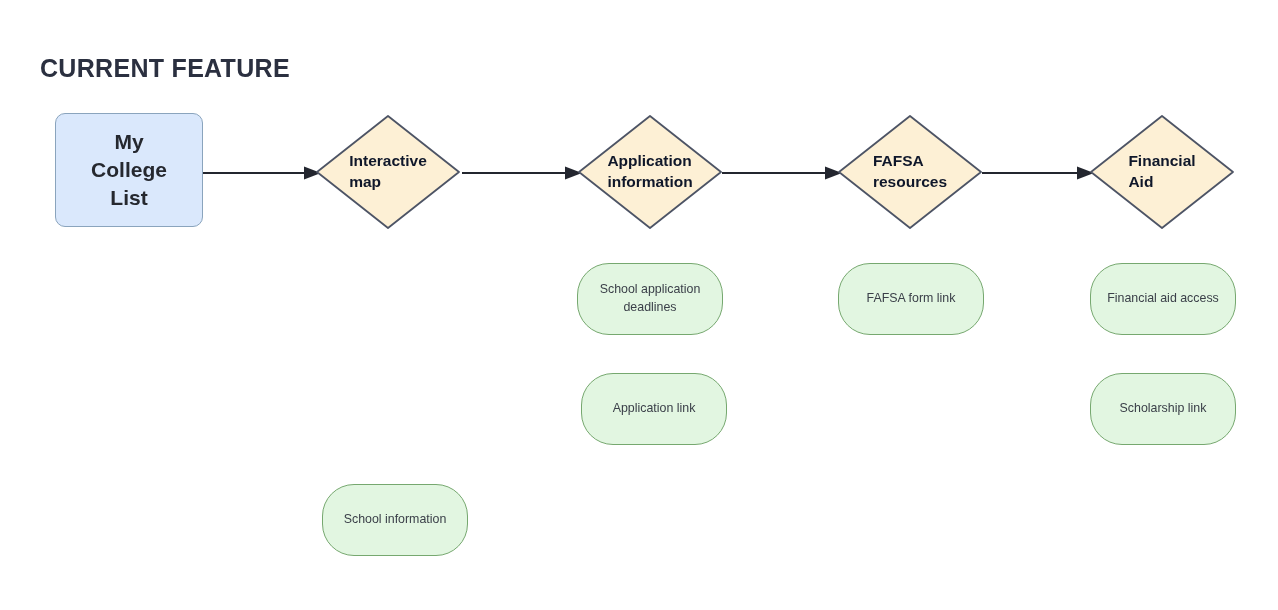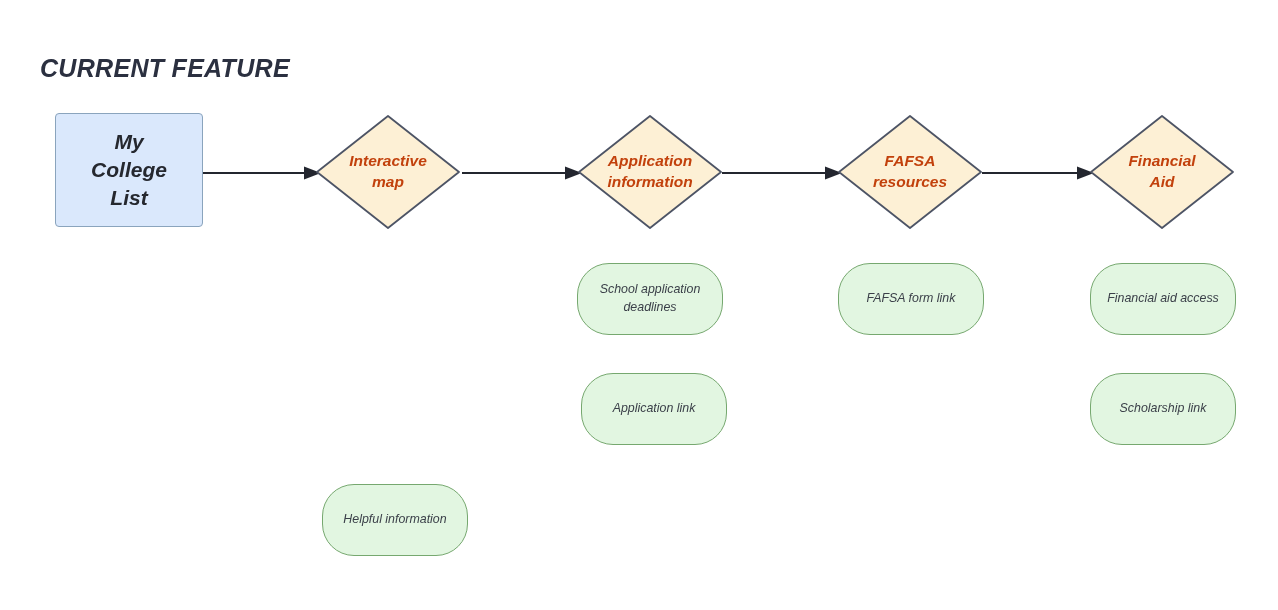--- a/index.html
+++ b/index.html
@@ -2,64 +2,64 @@
 <html><head>
 <meta charset="utf-8">
 <style>
   html,body{margin:0;padding:0;}
   body{
     width:1278px;height:610px;
     background:#ffffff;
     font-family:"Liberation Sans", sans-serif;
     overflow:hidden;
   }
-  #canvas{position:relative;width:1278px;height:610px;font-style:italic;}
+  #canvas{position:relative;width:1278px;height:610px;}
 
   .title{
     position:absolute;
     left:40px; top:54px;
     font-size:25px;
     font-weight:bold;
     letter-spacing:0.3px;
     color:#2b3040;
     white-space:nowrap;
   }
 
   
   .start-node{
     position:absolute;
     left:55px; top:113px;
     width:148px; height:114px;
     background:#dae8fc;
     border:1.4px solid #8aa4bd;
-    border-radius:4px;
+    border-radius:10px;
     box-sizing:border-box;
     display:flex;align-items:center;justify-content:center;
     text-align:center;
     font-size:21px;font-weight:bold;
     line-height:1.32;
     color:#25282f;
   }
 
   
   .diamond-wrap{
     position:absolute;
     width:148px;height:118px;
     top:113px;
   }
   .diamond-wrap svg{position:absolute;left:0;top:0;}
   .diamond-label{
     position:absolute;
     left:-16px; top:0;
     width:180px;height:118px;
     display:flex;align-items:center;justify-content:center;
-    text-align:center;
+    text-align:left;
     font-size:15.5px;font-weight:bold;
     line-height:1.35;
-    color:#c2410c;
+    color:#0f172a;
     pointer-events:none;
   }
 
   
   .arrow{position:absolute;top:165px;height:16px;}
   .arrow svg{display:block;}
 
   
   .pill{
     position:absolute;
@@ -131,21 +131,21 @@
     <div class="diamond-label">FAFSA<br>resources</div>
   </div>
 
   <div class="diamond-wrap" style="left:1088px;">
     <svg width="148" height="118" viewBox="0 0 148 118">
       <polygon points="74,3 145,59 74,115 3,59" fill="#fdf0d5" stroke="#4d5465" stroke-width="1.8" stroke-linejoin="round"></polygon>
     </svg>
     <div class="diamond-label">Financial<br>Aid</div>
   </div>
 
-  <div class="pill" style="left:322px;top:484px;">Helpful information</div>
+  <div class="pill" style="left:322px;top:484px;">School information</div>
 
   <div class="pill" style="left:577px;top:263px;">School application<br>deadlines</div>
   <div class="pill" style="left:581px;top:373px;">Application link</div>
 
   <div class="pill" style="left:838px;top:263px;">FAFSA form link</div>
 
   <div class="pill" style="left:1090px;top:263px;">Financial aid access</div>
   <div class="pill" style="left:1090px;top:373px;">Scholarship link</div>
 
 </div>

